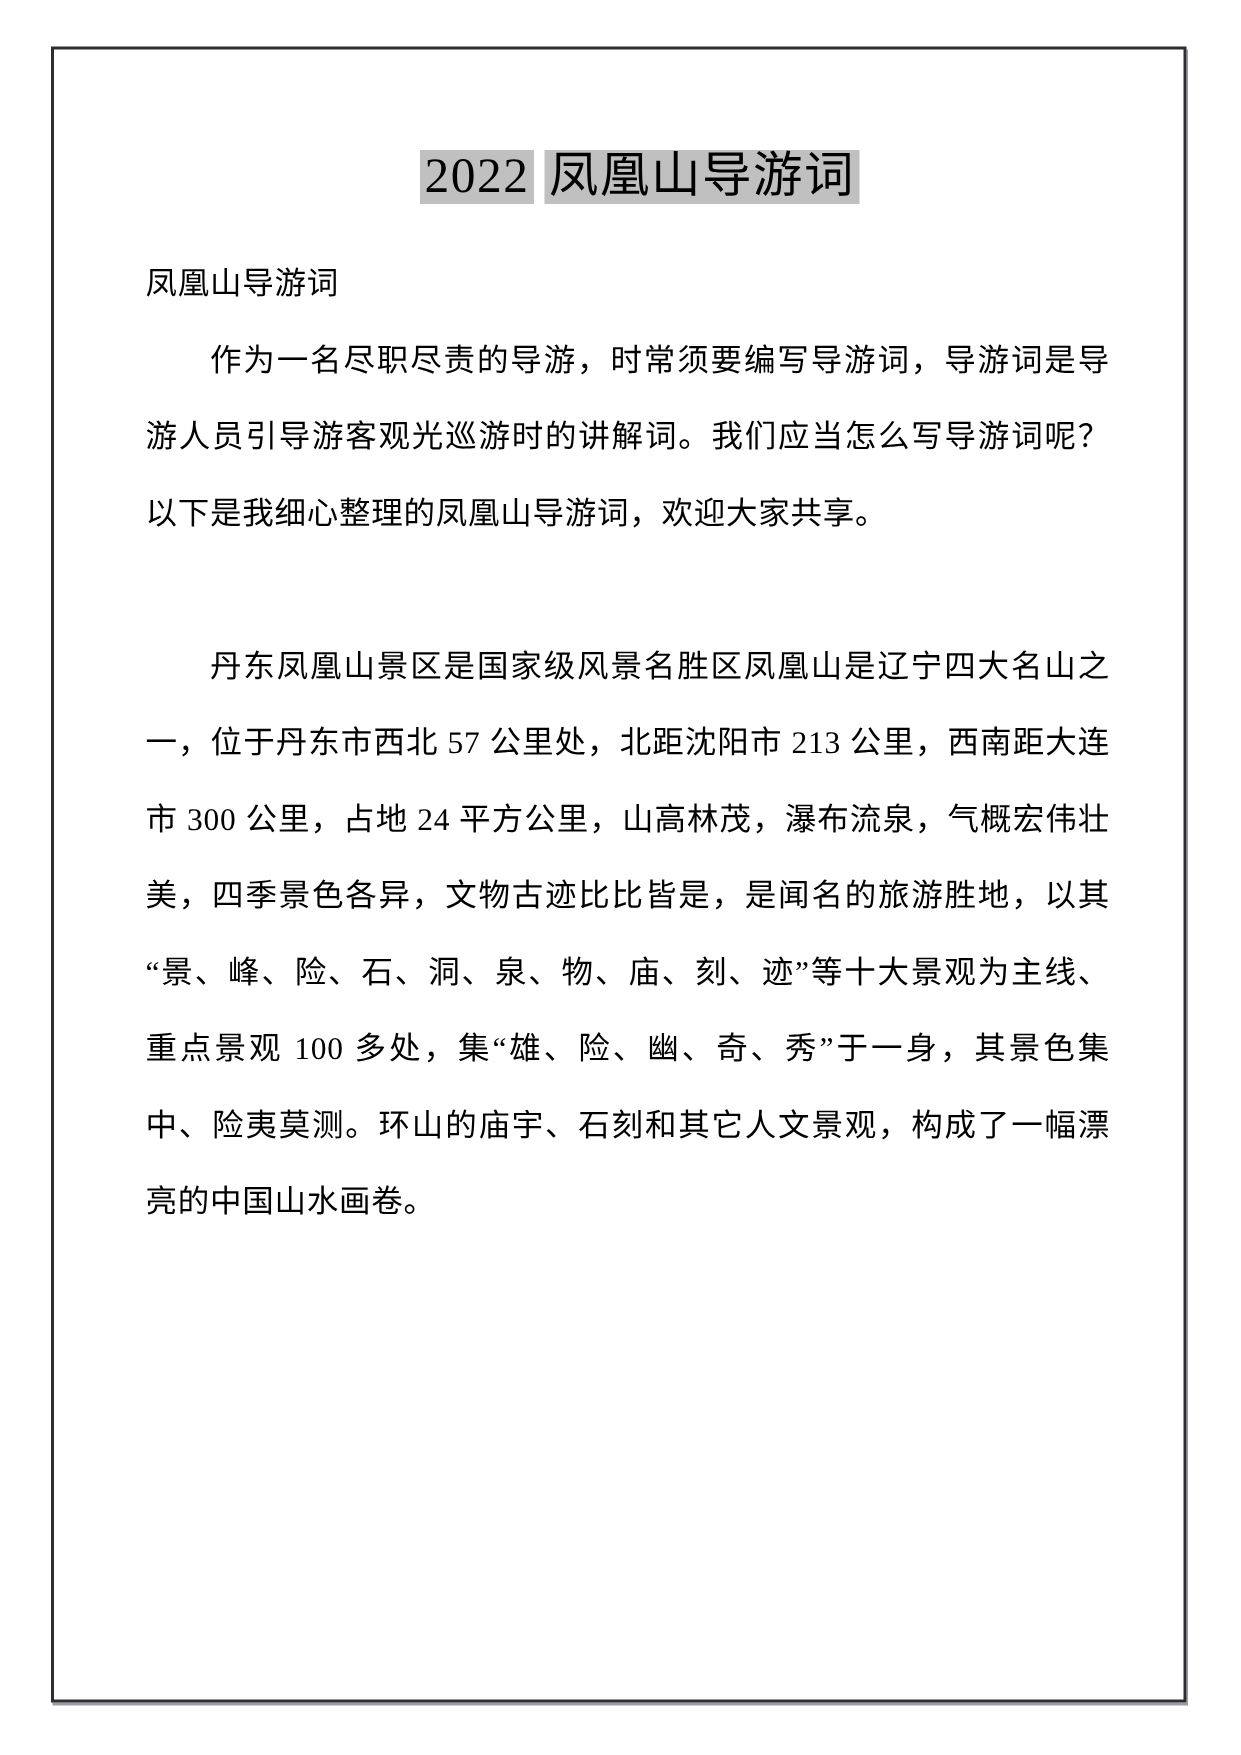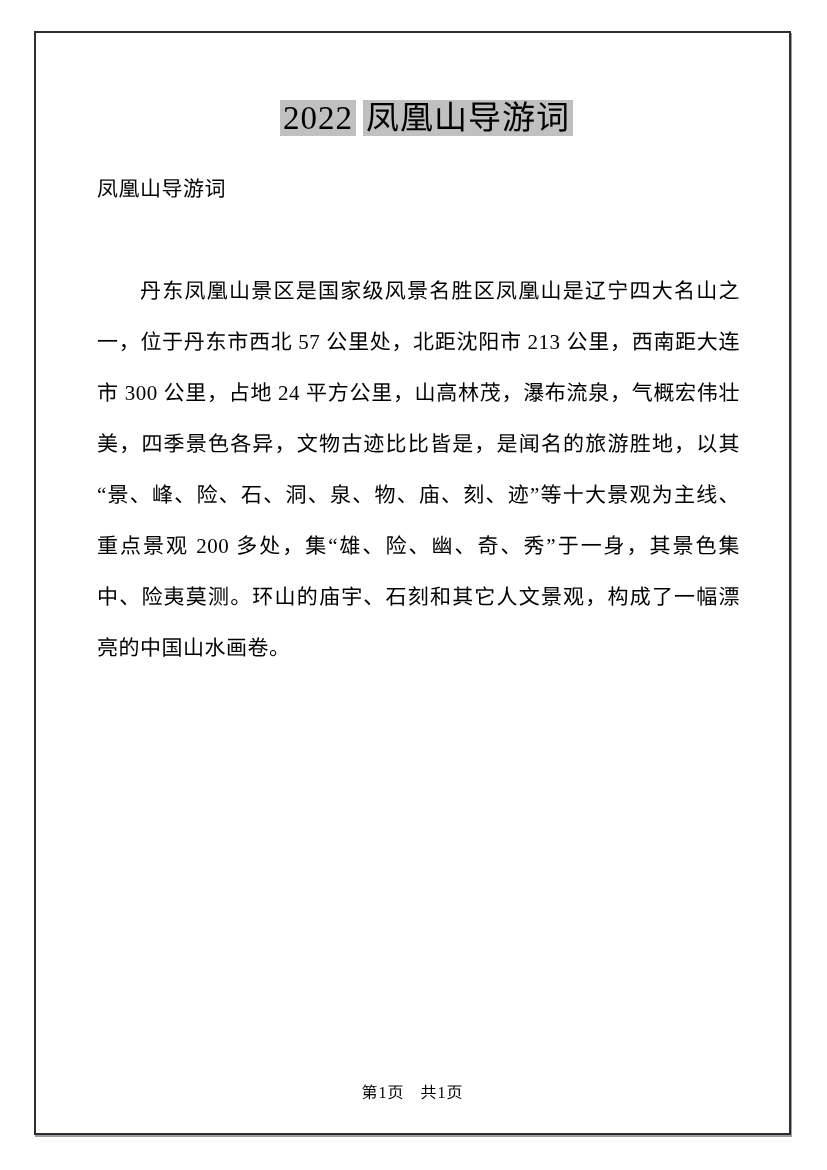--- a/index.html
+++ b/index.html
@@ -80,22 +80,20 @@
 
 <div class="canvas">
   <div class="page">
 
     <div class="doc-title">
       <span class="hl" style="background: rgb(192, 192, 192);">2022</span><span class="title-gap"></span><span class="hl" style="background: rgb(192, 192, 192);">凤凰山导游词</span>
     </div>
 
     <div class="body-text">
       <p class="para">凤凰山导游词</p>
+      <p class="para indent">作为一名尽职尽责的导游，时常须要编写导游词，导游词是导游人员引导游客观光巡游时的讲解词。我们应当怎么写导游词呢？以下是我细心整理的凤凰山导游词，欢迎大家共享。</p>
       <p class="para blank"></p>
-      <p class="para indent">丹东凤凰山景区是国家级风景名胜区凤凰山是辽宁四大名山之一，位于丹东市西北 57 公里处，北距沈阳市 213 公里，西南距大连市 300 公里，占地 24 平方公里，山高林茂，瀑布流泉，气概宏伟壮美，四季景色各异，文物古迹比比皆是，是闻名的旅游胜地，以其“景、峰、险、石、洞、泉、物、庙、刻、迹”等十大景观为主线、重点景观 200 多处，集“雄、险、幽、奇、秀”于一身，其景色集中、险夷莫测。环山的庙宇、石刻和其它人文景观，构成了一幅漂亮的中国山水画卷。</p>
+      <p class="para indent">丹东凤凰山景区是国家级风景名胜区凤凰山是辽宁四大名山之一，位于丹东市西北 57 公里处，北距沈阳市 213 公里，西南距大连市 300 公里，占地 24 平方公里，山高林茂，瀑布流泉，气概宏伟壮美，四季景色各异，文物古迹比比皆是，是闻名的旅游胜地，以其“景、峰、险、石、洞、泉、物、庙、刻、迹”等十大景观为主线、重点景观 100 多处，集“雄、险、幽、奇、秀”于一身，其景色集中、险夷莫测。环山的庙宇、石刻和其它人文景观，构成了一幅漂亮的中国山水画卷。</p>
     </div>
 
-    <div class="footer">
-      <span>第1页</span><span class="footer-sep"></span><span>共1页</span>
-    </div>
 
   </div>
 </div>
 
 </body></html>

